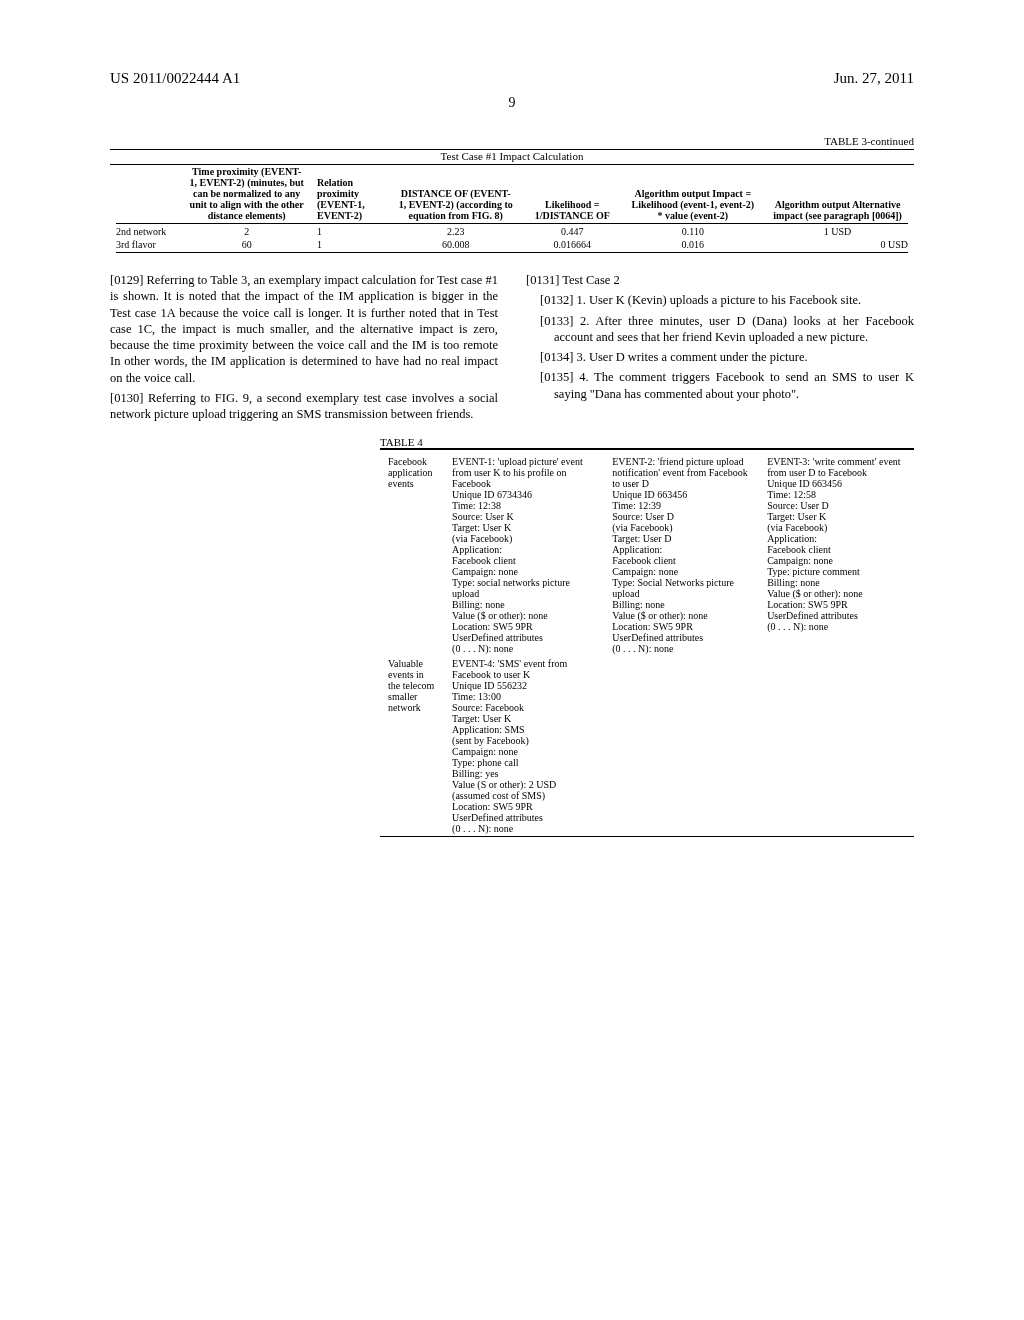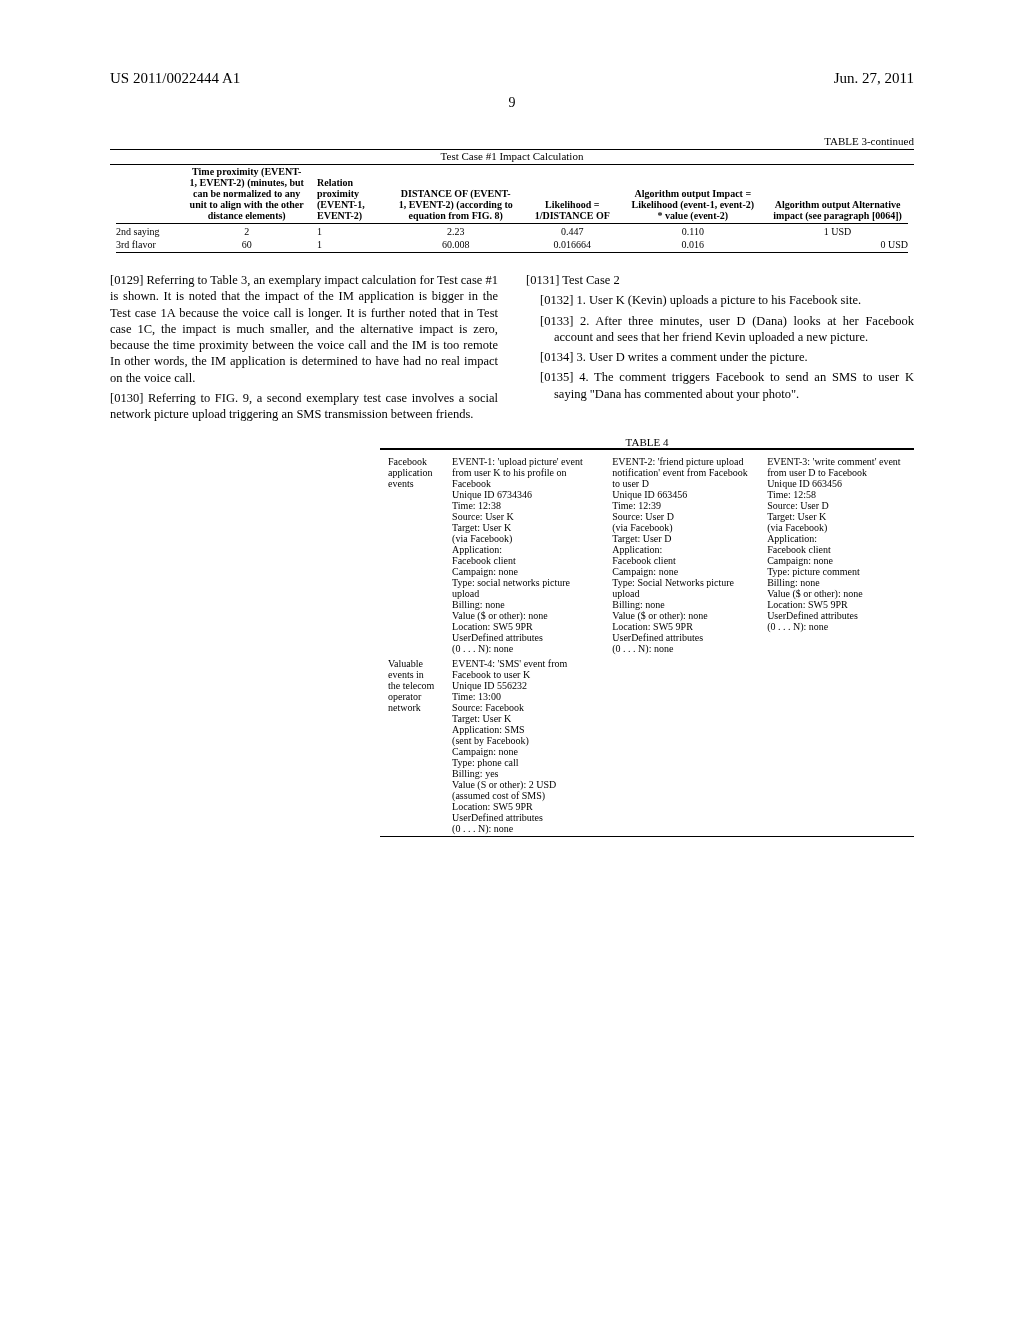--- a/index.html
+++ b/index.html
@@ -54,21 +54,21 @@
   .cols {
     display: flex;
     gap: 28px;
     margin-top: 18px;
     font-size: 12.5px;
     line-height: 1.3;
   }
   .col { flex:1; }
   .para { margin-bottom: 4px; text-align: justify; }
   .indent1 { padding-left: 28px; text-indent: -14px; }
-  .t4title { text-align:center; font-size:11px; margin-top:10px; }
+  .t4title { font-size:11px; margin-top:10px; }
   table.t4 {
     border-collapse: collapse;
     width: 100%;
     font-size: 10px;
     margin-top: 4px;
   }
   table.t4 td {
     padding: 2px 8px;
     vertical-align: top;
   }
@@ -103,21 +103,21 @@
         <th style="width:13%; text-align:center;">Likelihood = 1/DISTANCE OF</th>
         <th style="width:17%; text-align:center;">Algorithm output Impact = Likelihood (event-1, event-2) * value (event-2)</th>
         <th style="width:19%; text-align:center;">Algorithm output Alternative impact (see paragraph [0064])</th>
       </tr>
       <tr>
             <td colspan="7">
               <div class="rule"></div>
             </td>
           </tr>
       <tr>
-        <td>2nd saying</td>
+        <td>2nd network</td>
         <td style="text-align:center">2</td>
         <td style="text-align:left">1</td>
         <td style="text-align:center">2.23</td>
         <td style="text-align:center">0.447</td>
         <td style="text-align:center">0.110</td>
         <td style="text-align:center">1 USD</td>
       </tr>
       <tr>
         <td>3rd flavor</td>
         <td style="text-align:center">60</td>
@@ -198,21 +198,21 @@
 Facebook client
 Campaign: none
 Type: picture comment
 Billing: none
 Value ($ or other): none
 Location: SW5 9PR
 UserDefined attributes
 (0 . . . N): none</td>
       </tr>
       <tr>
-        <td>Valuable events in the telecom operator network</td>
+        <td>Valuable events in the telecom smaller network</td>
         <td style="white-space:pre-line;">EVENT-4: 'SMS' event from Facebook to user K
 Unique ID 556232
 Time: 13:00
 Source: Facebook
 Target: User K
 Application: SMS
 (sent by Facebook)
 Campaign: none
 Type: phone call
 Billing: yes

